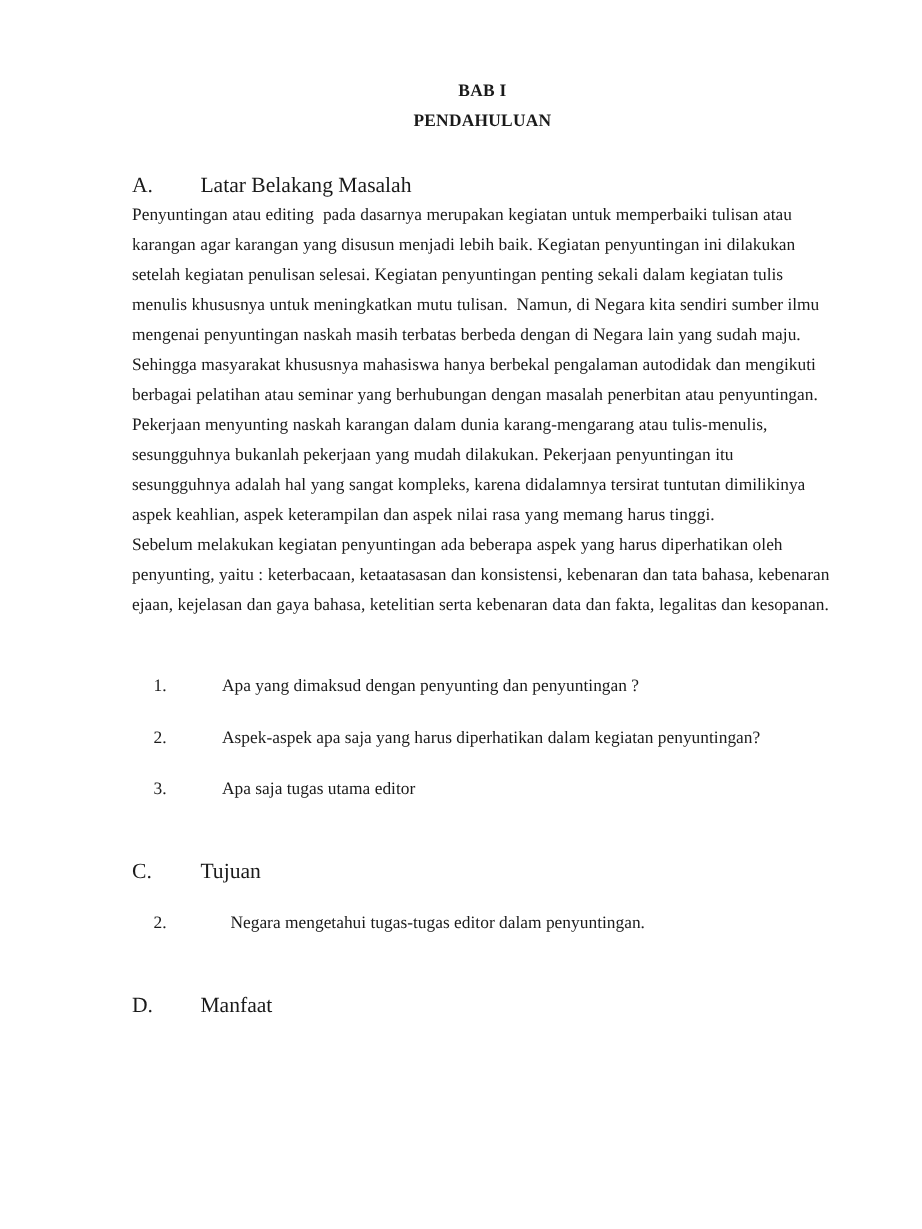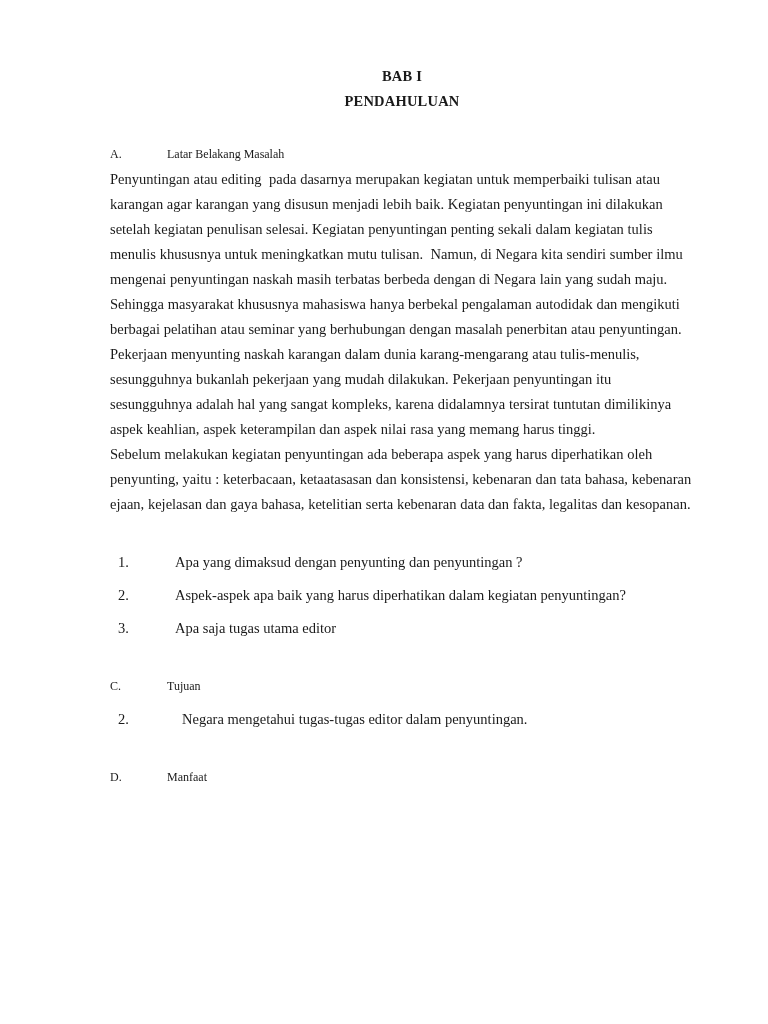--- a/index.html
+++ b/index.html
@@ -33,40 +33,40 @@
     font-weight: bold;
     font-size: 14.5px;
     line-height: 25px;
     letter-spacing: 0.2px;
     margin: 0;
   }
   .title-spacer {
     height: 28px;
   }
   .section-heading {
-    font-size: 12px;
+    font-size: 18px;
     line-height: 25px;
     margin: 0;
     white-space: pre;
   }
   .section-heading .lbl {
     display: inline-block;
     width: 57px;
   }
   .para {
     font-size: 14.5px;
     line-height: 25px;
     margin: 0;
     text-align: left;
     word-spacing: 0.1px;
   }
   .list-item {
     font-size: 14.5px;
     line-height: 25px;
-    margin: 8px;
+    margin: 18px;
     text-align: left;
   }
   .list-item .num {
     display: inline-block;
     width: 57px;
   }
   .list-item.wide .num {
     width: 64px;
   }
   .gap {
@@ -88,21 +88,21 @@
     <div class="title-spacer"></div>
 
     <div class="section-heading"><span class="lbl">A.</span><span>Latar Belakang Masalah</span></div>
     <p class="para nbsp-double">Penyuntingan atau editing  pada dasarnya merupakan kegiatan untuk memperbaiki tulisan atau karangan agar karangan yang disusun menjadi lebih baik. Kegiatan penyuntingan ini dilakukan setelah kegiatan penulisan selesai. Kegiatan penyuntingan penting sekali dalam kegiatan tulis menulis khususnya untuk meningkatkan mutu tulisan.  Namun, di Negara kita sendiri sumber ilmu mengenai penyuntingan naskah masih terbatas berbeda dengan di Negara lain yang sudah maju. Sehingga masyarakat khususnya mahasiswa hanya berbekal pengalaman autodidak dan mengikuti berbagai pelatihan atau seminar yang berhubungan dengan masalah penerbitan atau penyuntingan.</p>
     <p class="para">Pekerjaan menyunting naskah karangan dalam dunia karang-mengarang atau tulis-menulis, sesungguhnya bukanlah pekerjaan yang mudah dilakukan. Pekerjaan penyuntingan itu sesungguhnya adalah hal yang sangat kompleks, karena didalamnya tersirat tuntutan dimilikinya aspek keahlian, aspek keterampilan dan aspek nilai rasa yang memang harus tinggi.</p>
     <p class="para">Sebelum melakukan kegiatan penyuntingan ada beberapa aspek yang harus diperhatikan oleh penyunting, yaitu : keterbacaan, ketaatasasan dan konsistensi, kebenaran dan tata bahasa, kebenaran ejaan, kejelasan dan gaya bahasa, ketelitian serta kebenaran data dan fakta, legalitas dan kesopanan.</p>
 
     <div class="gap"></div>
 
     <div class="list-item"><span class="num">1.</span><span>Apa yang dimaksud dengan penyunting dan penyuntingan ?</span></div>
-    <div class="list-item"><span class="num">2.</span><span>Aspek-aspek apa baik yang harus diperhatikan dalam kegiatan penyuntingan?</span></div>
+    <div class="list-item"><span class="num">2.</span><span>Aspek-aspek apa saja yang harus diperhatikan dalam kegiatan penyuntingan?</span></div>
     <div class="list-item"><span class="num">3.</span><span>Apa saja tugas utama editor</span></div>
 
     <div class="gap"></div>
 
     <div class="section-heading"><span class="lbl">C.</span><span>Tujuan</span></div>
     <div class="list-item wide"><span class="num">2.</span><span>Negara mengetahui tugas-tugas editor dalam penyuntingan.</span></div>
 
     <div class="gap"></div>
 
     <div class="section-heading"><span class="lbl">D.</span><span>Manfaat</span></div>

